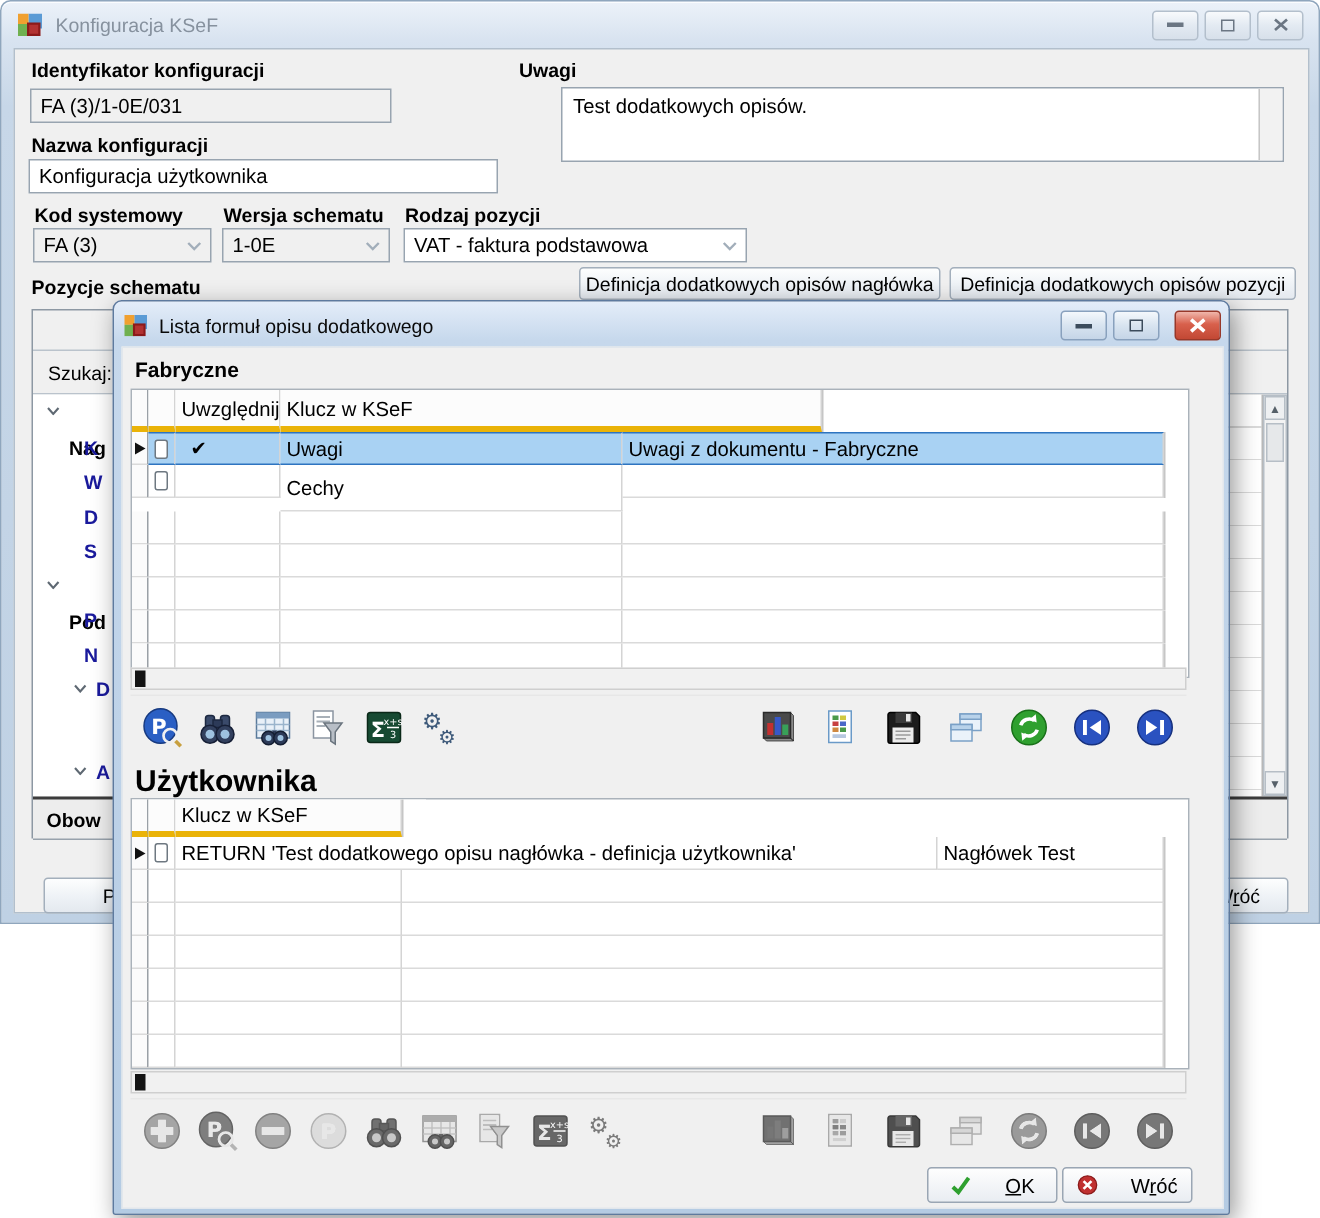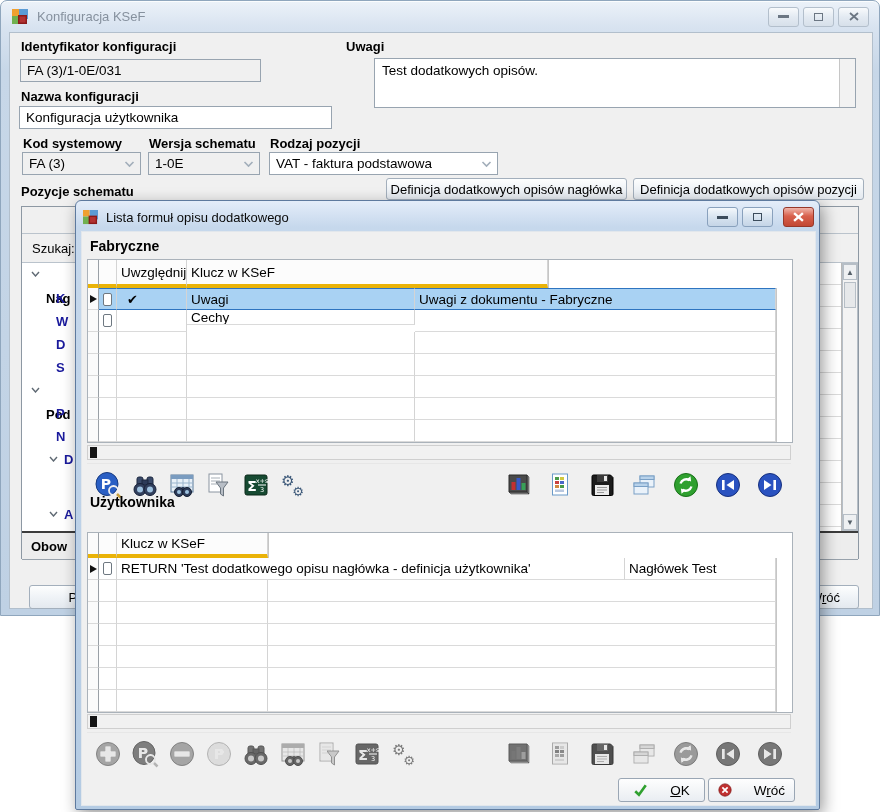--- a/index.html
+++ b/index.html
@@ -271,21 +271,21 @@
             <div class="gcell data" style="width: 228px; flex: 0 0 228px; height: 22px;">Uwagi</div>
             <div class="gcell data" style="width: 361px; flex: 0 0 361px; height: 22px;">Uwagi z dokumentu - Fabryczne</div>
             <div class="gcell strip" style="width: 16px; flex: 0 0 16px; height: 22px;"></div>
           </div>
           <div class="grow">
             <div class="gcell mkc" style="width: 11px; flex: 0 0 11px; height: 22px;"></div>
             <div class="gcell data" style="width: 18px; flex: 0 0 18px; height: 22px;">
               <span class="cb"></span>
             </div>
             <div class="gcell data" style="width: 70px; flex: 0 0 70px; height: 22px;"></div>
-            <div class="gcell data" style="width: 228px; flex: 0 0 228px; height: 15px;">Cechy</div>
+            <div class="gcell data" style="width: 228px; flex: 0 0 228px; height: 31px;">Cechy</div>
             <div class="gcell data" style="width: 361px; flex: 0 0 361px; height: 22px;"></div>
             <div class="gcell strip" style="width: 16px; flex: 0 0 16px; height: 22px;"></div>
           </div>
           <div class="grow">
             <div class="gcell mkc" style="width: 11px; flex: 0 0 11px; height: 22px;"></div>
             <div class="gcell data" style="width: 18px; flex: 0 0 18px; height: 22px;"></div>
             <div class="gcell data" style="width: 70px; flex: 0 0 70px; height: 22px;"></div>
             <div class="gcell data" style="width: 228px; flex: 0 0 228px; height: 22px;"></div>
             <div class="gcell data" style="width: 361px; flex: 0 0 361px; height: 22px;"></div>
             <div class="gcell strip" style="width: 16px; flex: 0 0 16px; height: 22px;"></div>
@@ -443,21 +443,21 @@
             <span class="tb-icon">
               <svg width="28" height="28" viewBox="0 0 28 28">
                 <circle cx="14" cy="14" r="11.5" fill="#2a52c0" stroke="#16307e"></circle>
                 <rect x="17.4" y="9" width="2.6" height="10" fill="#fff"></rect>
                 <path d="M8 9l7.5 5L8 19z" fill="#fff"></path>
               </svg>
             </span>
           </span>
         </div>
 
-      <span class="blabel" style="left:8px;top:262px;font-size:14px;">Użytkownika</span>
+      <span class="blabel" style="left:8px;top:278px;font-size:20px;">Użytkownika</span>
       <div class="dbgrid" id="u-table" style="left: 5px; top: 300px; width: 704px;">
           <div class="grow">
             <div class="gcell mkc h" style="width: 11px; flex: 0 0 11px; height: 25px;"></div>
             <div class="gcell h" style="width: 18px; flex: 0 0 18px; height: 25px;"></div>
             <div class="gcell h" style="width: 151px; flex: 0 0 151px; height: 25px;">Klucz w KSeF</div>
             <div class="gcell strip" style="width: 16px; flex: 0 0 16px; height: 25px;"></div>
           </div>
           <div class="grow">
             <div class="gcell mkc" style="width: 11px; flex: 0 0 11px; height: 22px;">
               <span class="mk"></span>

